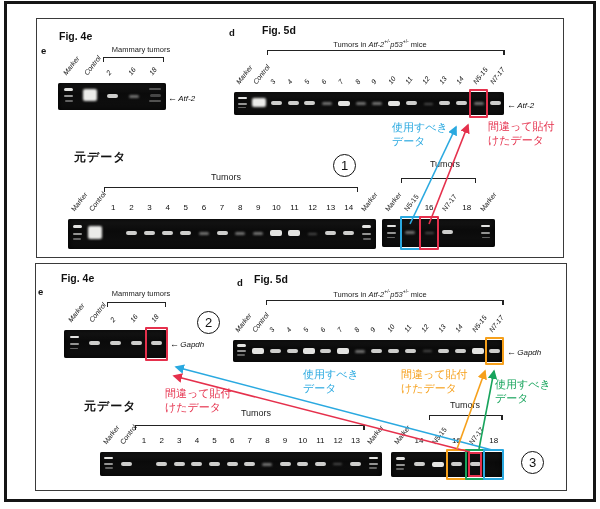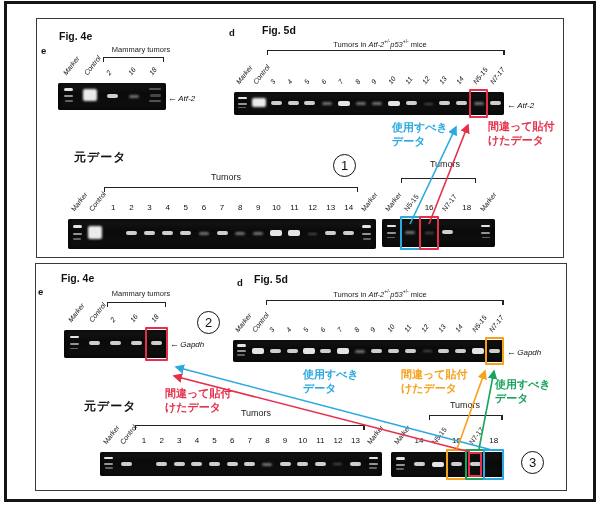--- a/index.html
+++ b/index.html
@@ -22,21 +22,21 @@
   .bracket::after{right:0}
   .gel{position:absolute;background:linear-gradient(#181818,#0a0a0a 40%,#101010);border-radius:2px;z-index:10;box-shadow:inset 0 0 6px #000}
   .bandd{position:absolute;background:#f0f0ee;border-radius:2px;z-index:11}
   .lanelab{position:absolute;font-size:7px;color:#111;white-space:nowrap;z-index:20}
   .lanelab.r{transform:rotate(-52deg);transform-origin:0 100%;height:8px;line-height:8px}
   .lanelab.it{font-style:italic}
   .lanelab.h{font-size:8px;width:18px;margin-left:-9px;text-align:center}
   .hlbox{position:absolute;border-style:solid;border-width:2px;z-index:40;border-radius:1px}
   .b-cyan{border-color:var(--c-cyan)} .b-red{border-color:var(--c-red)}
   .b-orange{border-color:var(--c-orange)} .b-green{border-color:var(--c-green)}
-  .anno{position:absolute;font-weight:bold;font-size:11px;line-height:14px;white-space:nowrap;z-index:60}
+  .anno{position:absolute;font-weight:normal;font-size:11px;line-height:14px;white-space:nowrap;z-index:60}
   .c-cyan{color:var(--c-cyan)} .c-red{color:var(--c-red)}
   .c-orange{color:var(--c-orange)} .c-green{color:var(--c-green)}
   .badge{position:absolute;width:21px;height:21px;border:1.5px solid #111;border-radius:50%;
          background:#fff;display:flex;align-items:center;justify-content:center;
          font-size:13px;z-index:65}
   .genelab{position:absolute;font-size:8px;white-space:nowrap;z-index:20}
   .genelab .gn{font-style:italic}
   .genelab .ar{font-size:9px;letter-spacing:-1px}
   svg.overlay{position:absolute;left:0;top:0;z-index:50;pointer-events:none}
   .s-cyan{stroke:var(--c-cyan)} .s-red{stroke:var(--c-red)}

